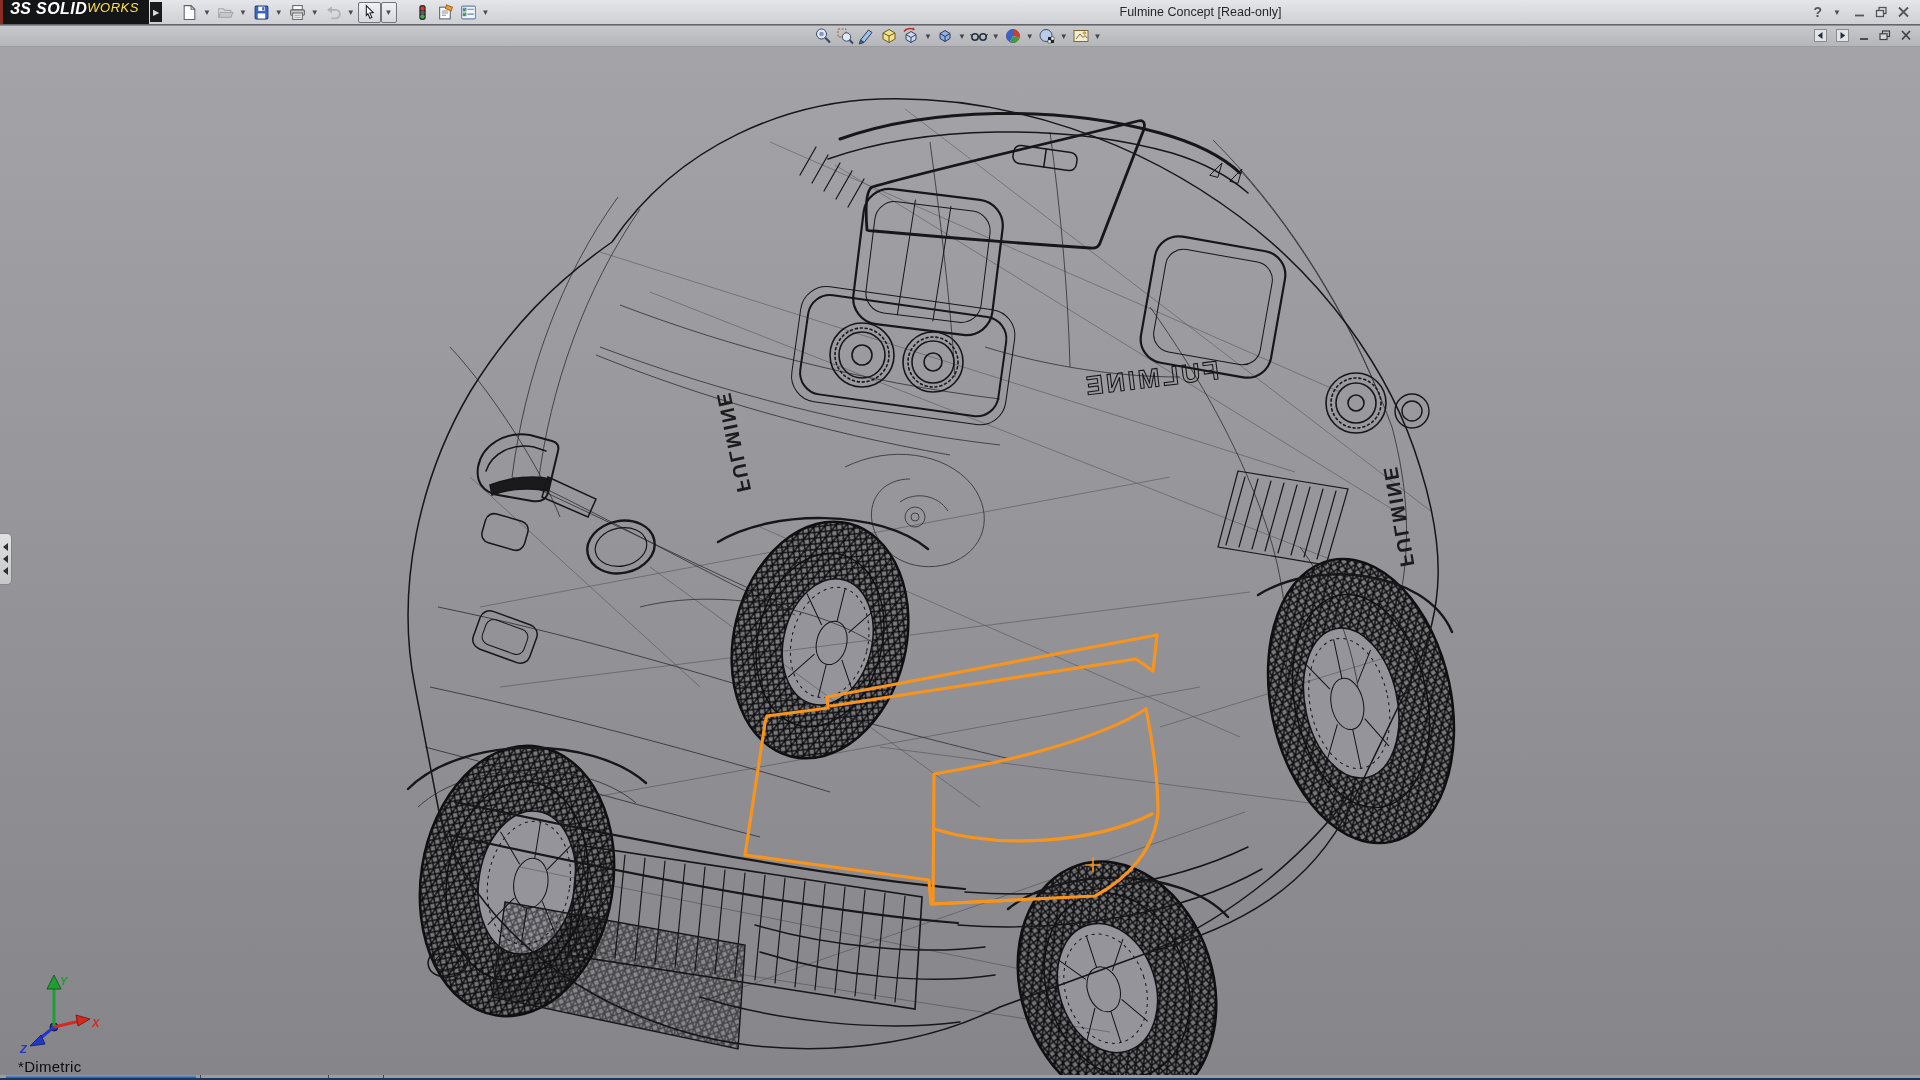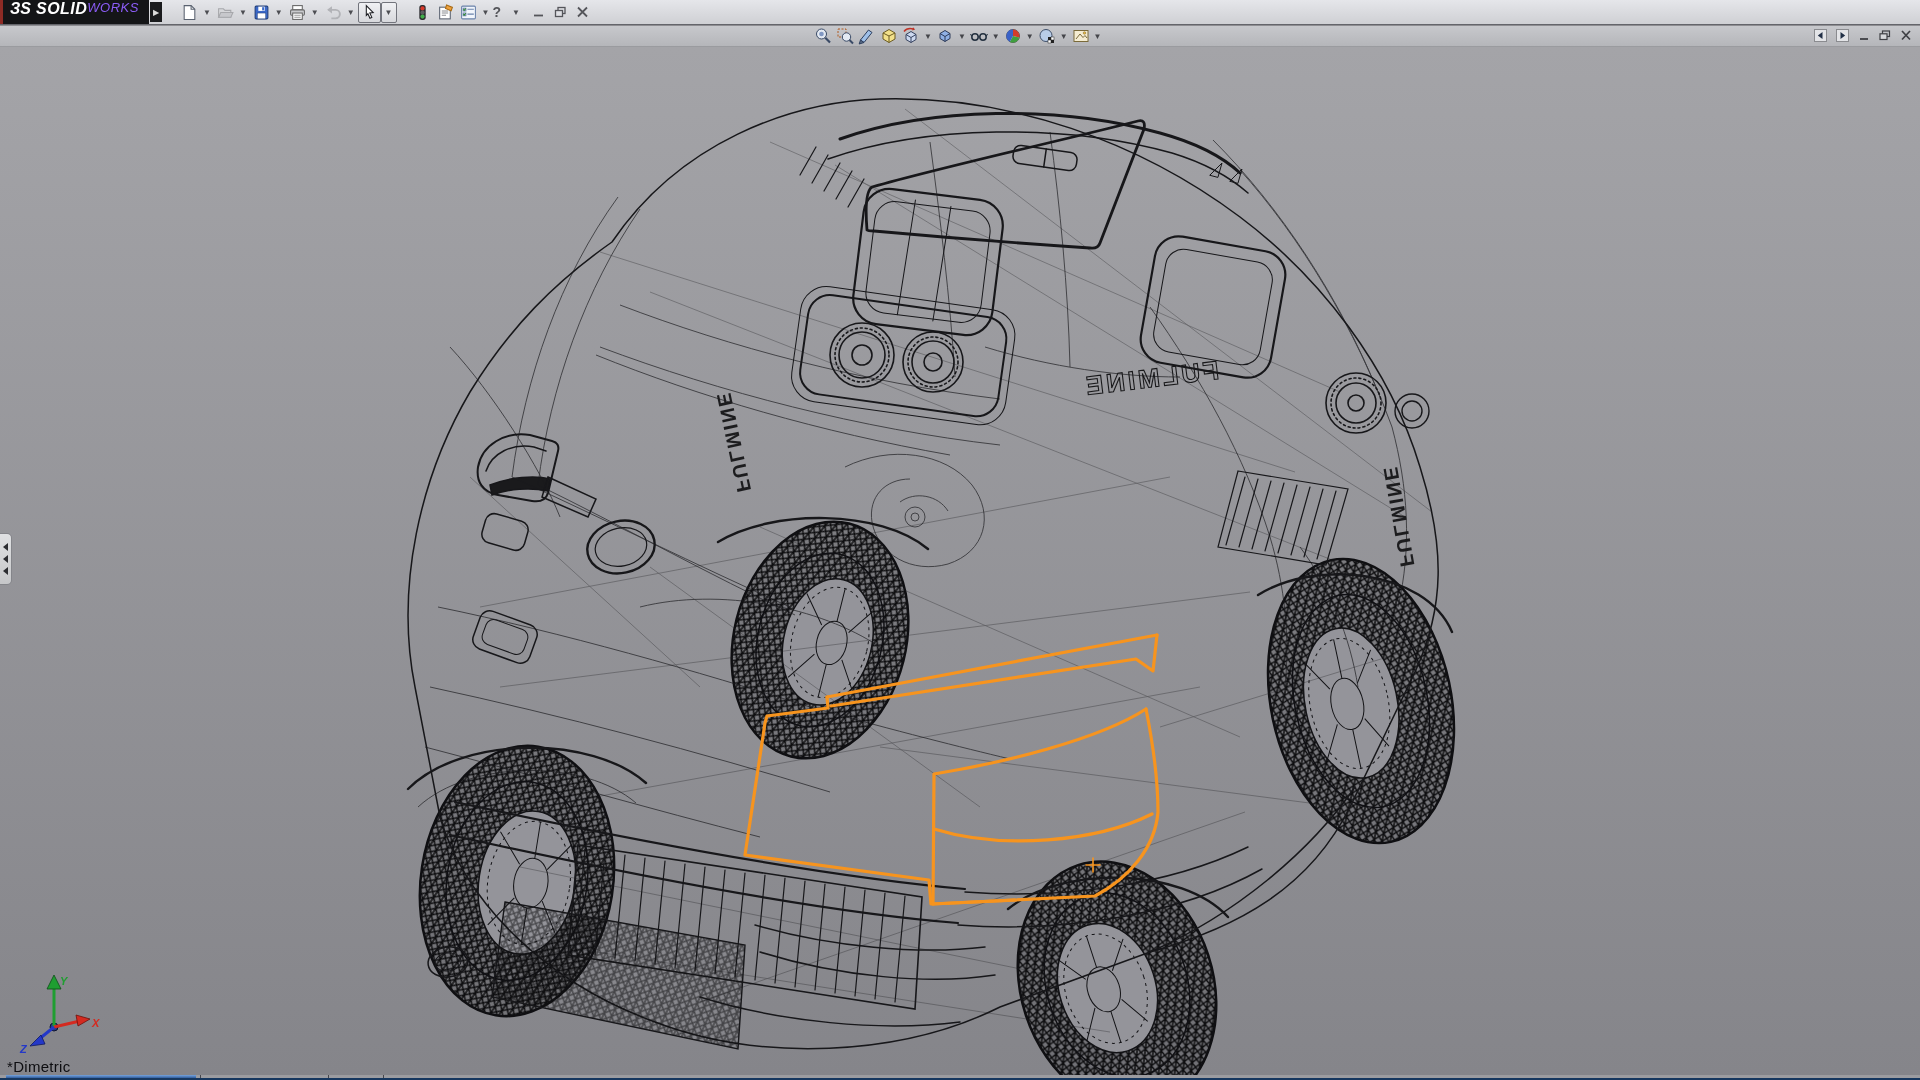--- a/index.html
+++ b/index.html
@@ -9,21 +9,21 @@
 
   
   .titlebar{position:absolute;top:0;left:0;right:0;height:25px;
     background:linear-gradient(#e5e6ea,#cfd0d4);
     border-bottom:1px solid #64656b;display:flex;align-items:center;}
   .red-sliver{position:absolute;left:0;top:0;width:3px;height:24px;background:#8d2b25;}
   .logo{height:24px;background:#141517;color:#fff;display:flex;
         padding:0 10px 4px 10px;font-style:italic;white-space:nowrap;}
   .logo-mark{font-weight:bold;font-size:16px;margin-right:5px;}
   .logo-solid{font-weight:bold;font-size:16px;letter-spacing:.5px;}
-  .logo-works{font-weight:normal;font-size:13px;letter-spacing:.5px;color:#8b5cf6;}
+  .logo-works{font-weight:normal;font-size:13px;letter-spacing:.5px;color:#fde047;}
   .flyout{width:12px;height:20px;background:#1a1b1d;color:#ddd;font-size:8px;
         display:flex;align-items:center;justify-content:center;margin-left:1px;}
   .toolbar{display:flex;align-items:center;margin-left:16px;}
   .tbtn{display:flex;align-items:center;height:21px;padding:1px 2px;border:1px solid transparent;}
   .tbtn svg{width:17px;height:17px;display:block;}
   .tbtn.pressed{background:linear-gradient(#f0f1f4,#d7d8dc);border:1px solid #72747c;border-radius:2px;}
   .caret{font-size:8px;color:#4c4d52;margin:0 3px 0 2px;}
   .tsep{width:14px;}
   .title{flex:1;text-align:center;font-size:12.5px;color:#26272b;padding-left:95px;
          white-space:nowrap;overflow:hidden;}
@@ -44,21 +44,21 @@
   
   .viewport{position:absolute;top:47px;left:0;right:0;bottom:5px;
     background:linear-gradient(#a4a4a8,#85858a);overflow:hidden;}
   svg.scene{position:absolute;inset:0;width:100%;height:100%;}
   .fm-handle{position:absolute;left:0;top:486px;width:12px;height:52px;
     background:linear-gradient(#e0e1e3,#c6c7c9);border:1px solid #84858a;border-left:none;
     border-radius:0 5px 5px 0;display:flex;flex-direction:column;align-items:center;
     justify-content:center;gap:4px;}
   .fm-handle i{width:0;height:0;border-top:4px solid transparent;border-bottom:4px solid transparent;
     border-right:5px solid #2c2d31;display:block;}
-  .view-label{position:absolute;left:7px;bottom:0px;font-size:15px;color:#0d0d10;letter-spacing:.3px;}
+  .view-label{position:absolute;left:18px;bottom:0px;font-size:15px;color:#0d0d10;letter-spacing:.3px;}
   .triad{position:absolute;left:14px;bottom:20px;width:90px;height:84px;}
 
   
   .taskbar{position:absolute;bottom:0;left:0;right:0;height:5px;background:#9c9ca0;}
   .tb-blue{position:absolute;left:6px;top:0;width:190px;height:3px;
     background:linear-gradient(#79a5dd,#2f5d9e);}
   .tb-sep{position:absolute;top:0;width:1px;height:3px;background:#46474c;}
   .tb-bottom{position:absolute;left:0;right:0;bottom:0;height:2px;background:#16375f;}
 </style>
 </head>
@@ -145,20 +145,21 @@
           <rect x="3" y="4" width="2.5" height="2.5" fill="#fff" stroke="#6a82aa"></rect>
           <path d="M3.2,5 l0.8,1 1.4,-1.8" stroke="#2f8b2f" fill="none"></path>
           <rect x="3" y="8.5" width="2.5" height="2.5" fill="#fff" stroke="#6a82aa"></rect>
           <path d="M3.2,9.5 l0.8,1 1.4,-1.8" stroke="#2f8b2f" fill="none"></path>
           <path d="M7,5 h6 M7,9.5 h6" stroke="#6a82aa"></path>
           </svg>
       </div>
         <span class="caret">▼</span>
     </div>
 
+    <div class="title">Fulmine Concept [Read-only]</div>
 
     <div class="win-controls">
       <span class="help-q">?</span>
       <span class="caret">▼</span>
       <span class="wc">
         <svg viewBox="0 0 13 12">
             <path d="M2,9.5 H11" stroke="#54555a" stroke-width="1.8"></path>
           </svg>
         </span>
       <span class="wc">

